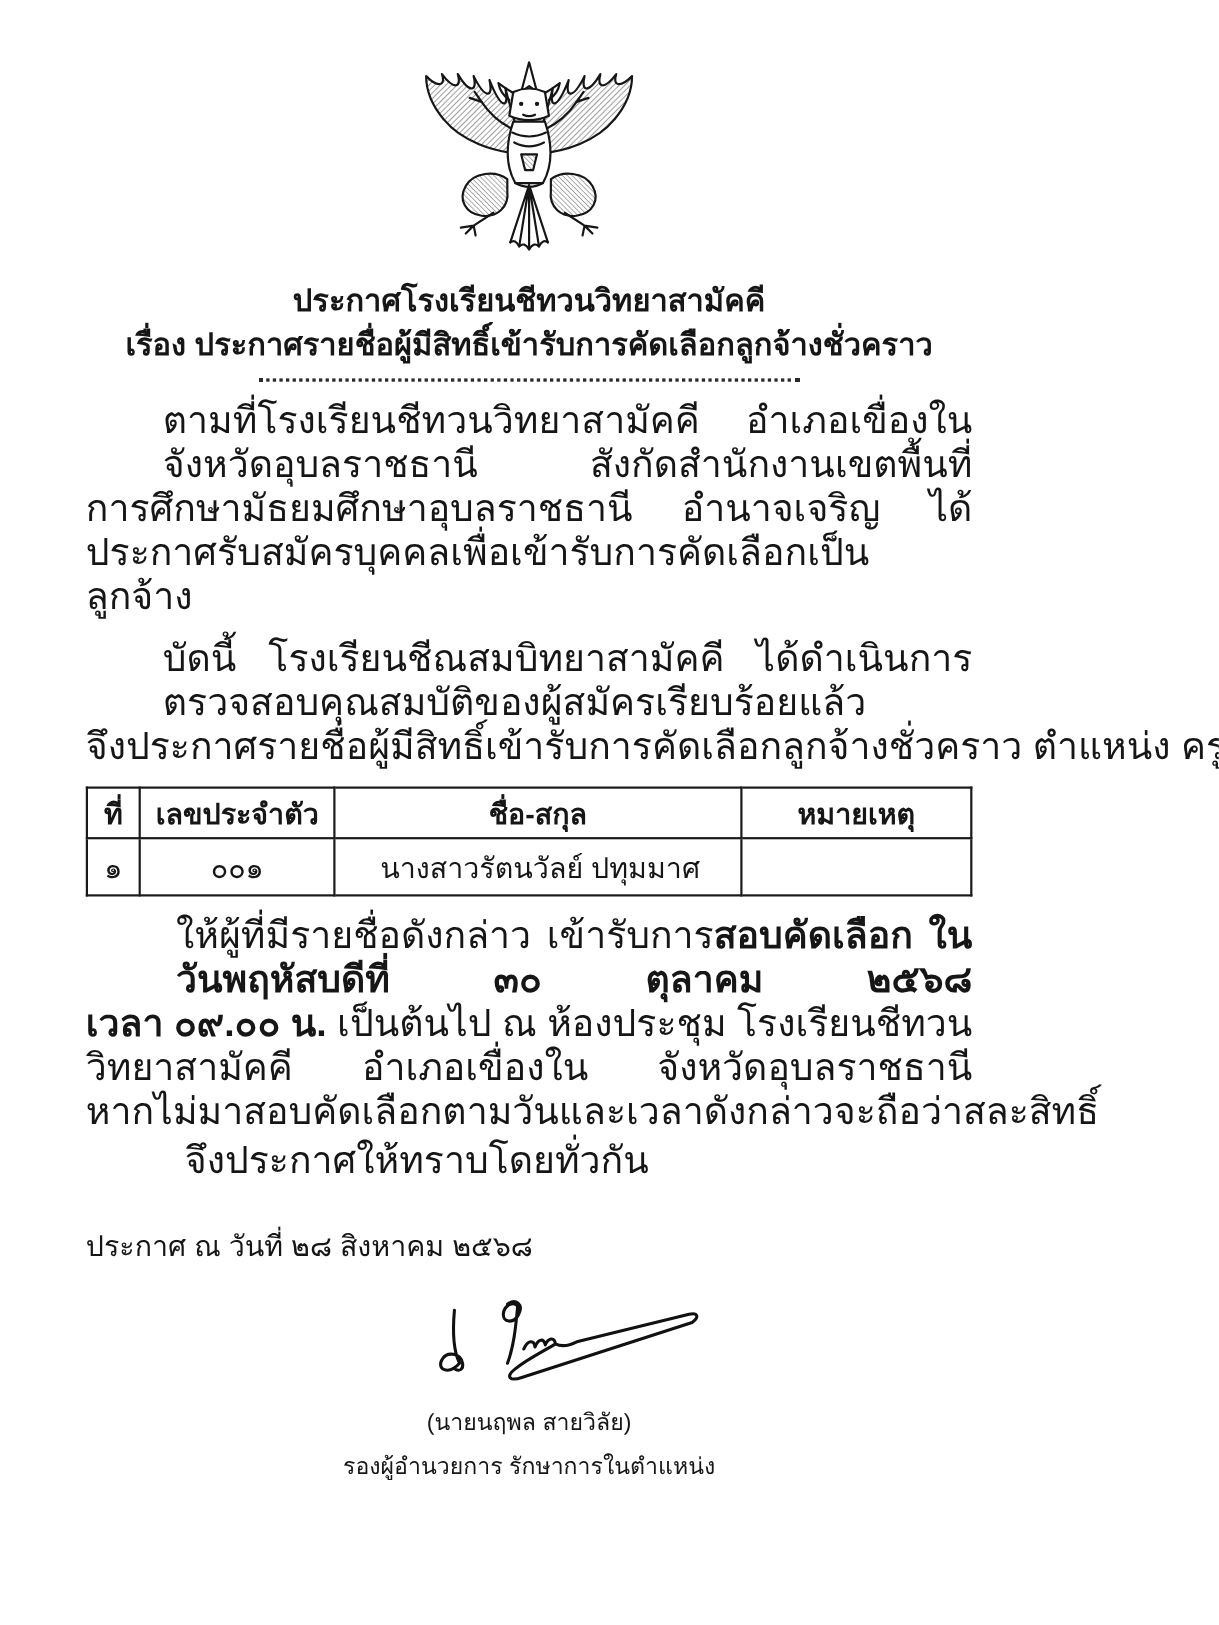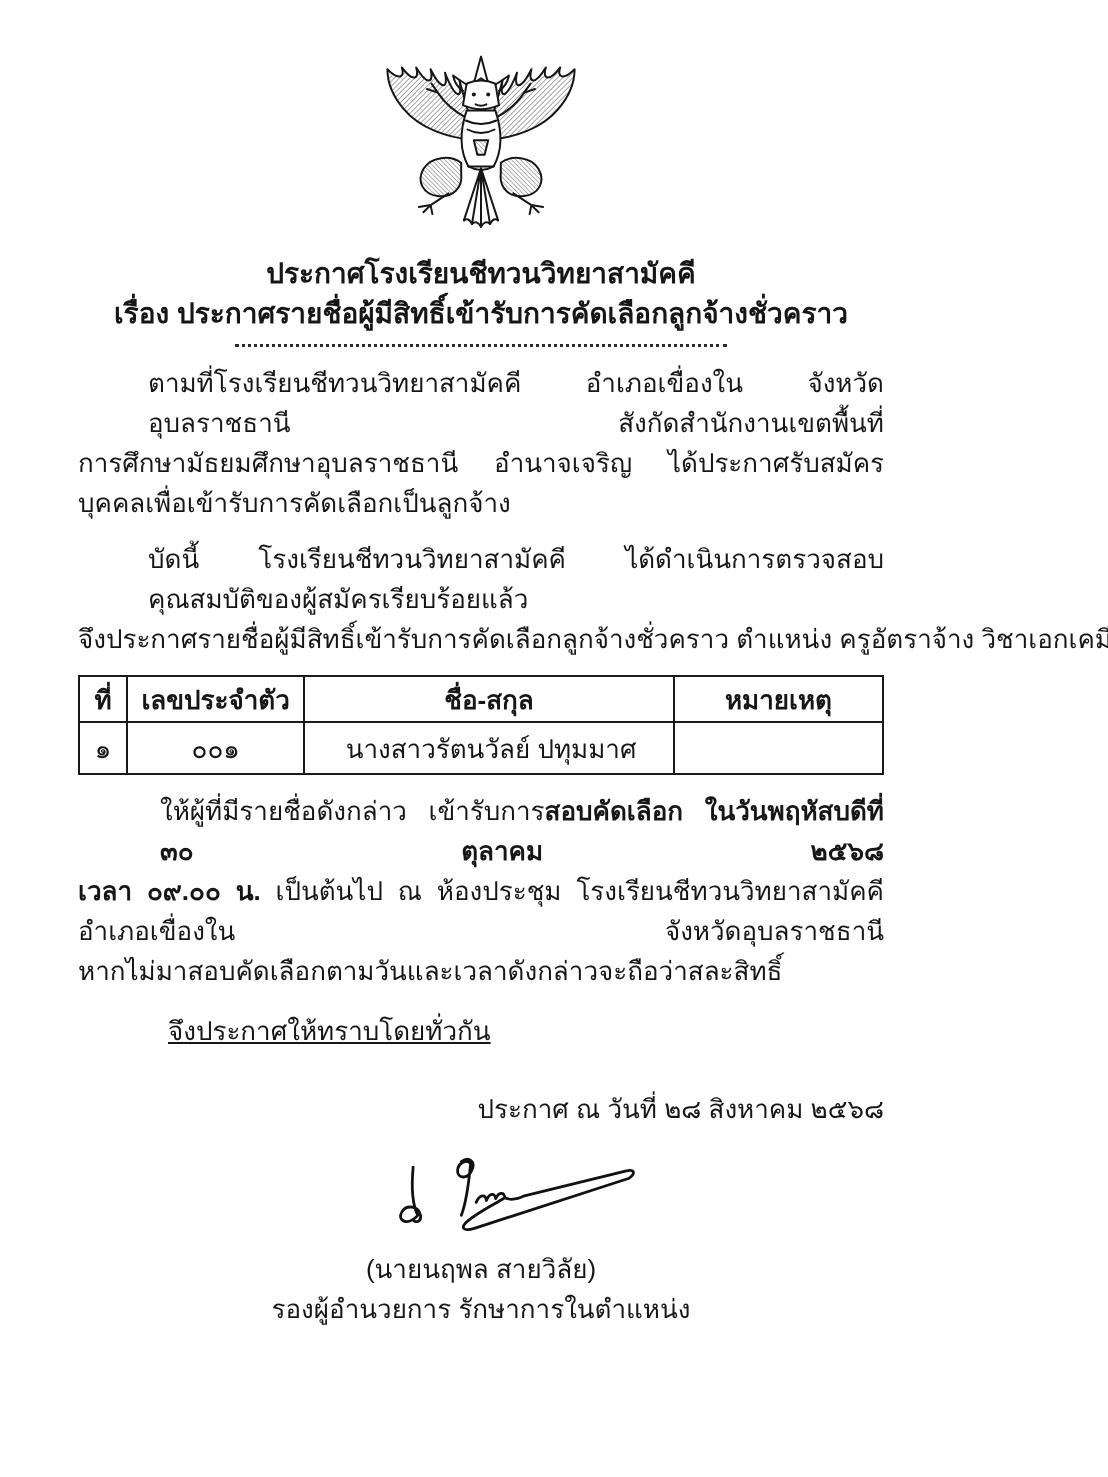--- a/index.html
+++ b/index.html
@@ -29,21 +29,21 @@
     white-space: nowrap;
   }
   .dotted-rule {
     width: 492px;
     height: 0;
     margin: 10px auto 0 auto;
     border-bottom: 3px dotted #2b2b2b;
   }
   .para { margin-top: 16px; }
   .bodyline {
-    font-size: 26px;
+    font-size: 34px;
     line-height: 40px;
     white-space: nowrap;
   }
   .fill { white-space: normal; text-align: justify; text-align-last: justify; }
   .ind1 { padding-left: 70px; }
   .ind2 { padding-left: 82px; }
   .b { font-weight: bold; }
   table.roster {
     border-collapse: collapse;
     width: 100%;
@@ -54,30 +54,30 @@
     font-size: 26px;
     padding: 0 10px;
   }
   table.roster th { font-weight: bold; height: 44px; text-align: center; }
   table.roster td { height: 50px; text-align: center; }
   table.roster td.name { text-align: center; padding-left: 14px; }
   .col-no { width: 6%; }
   .col-id { width: 22%; }
   .col-name { width: 46%; }
   .col-remark { width: 26%; }
-  .closing { margin-top: 20px; text-decoration: underline; }
+  .closing { margin-top: 4px; }
   .date-line {
     margin-top: 38px;
-    text-align: right;
+    text-align: left;
     font-size: 26px;
     line-height: 40px;
   }
   .sign-block { text-align: center; margin-top: 14px; }
   .sig-img { margin-left: 46px; }
-  .sign-line { font-size: 26px; line-height: 40px; }
+  .sign-line { font-size: 21px; line-height: 40px; }
 </style>
 </head>
 <body>
 
 <div class="page">
 
   <div class="emblem-wrap">
     <svg width="216" height="186" viewBox="0 0 240 200" aria-hidden="true">
       <defs>
         <pattern id="hx" width="4" height="4" patternUnits="userSpaceOnUse" patternTransform="rotate(45)">
@@ -127,21 +127,21 @@
   </div>
 
   <div class="dotted-rule"></div>
 
   <div class="para">
     <div class="bodyline fill ind1">ตามที่โรงเรียนชีทวนวิทยาสามัคคี อำเภอเขื่องใน จังหวัดอุบลราชธานี สังกัดสำนักงานเขตพื้นที่</div>
     <div class="bodyline fill">การศึกษามัธยมศึกษาอุบลราชธานี อำนาจเจริญ ได้ประกาศรับสมัครบุคคลเพื่อเข้ารับการคัดเลือกเป็นลูกจ้าง</div>
   </div>
 
   <div class="para">
-    <div class="bodyline fill ind1">บัดนี้ โรงเรียนชีทวนวิทยาสามัคคี ได้ดำเนินการตรวจสอบคุณสมบัติของผู้สมัครเรียบร้อยแล้ว</div>
+    <div class="bodyline fill ind1">บัดนี้ โรงเรียนชีณสมบิทยาสามัคคี ได้ดำเนินการตรวจสอบคุณสมบัติของผู้สมัครเรียบร้อยแล้ว</div>
     <div class="bodyline">จึงประกาศรายชื่อผู้มีสิทธิ์เข้ารับการคัดเลือกลูกจ้างชั่วคราว ตำแหน่ง ครูอัตราจ้าง วิชาเอกเคมี ดังนี้</div>
   </div>
 
   <table class="roster">
     <colgroup>
       <col class="col-no">
         <col class="col-id">
         <col class="col-name">
         <col class="col-remark">
     </colgroup>

